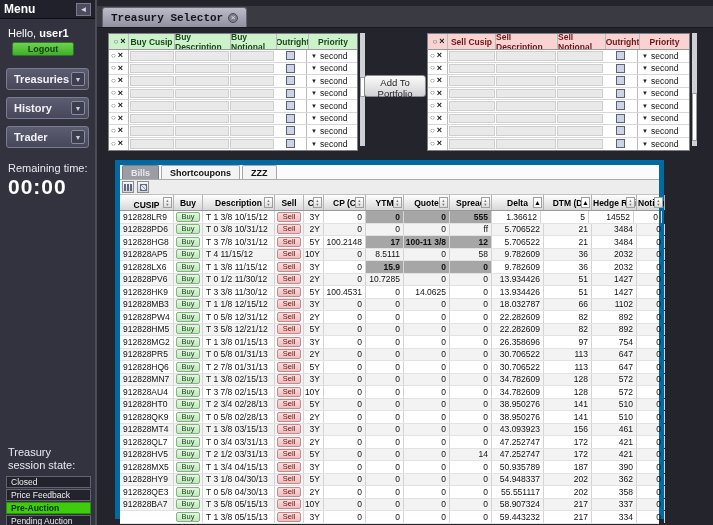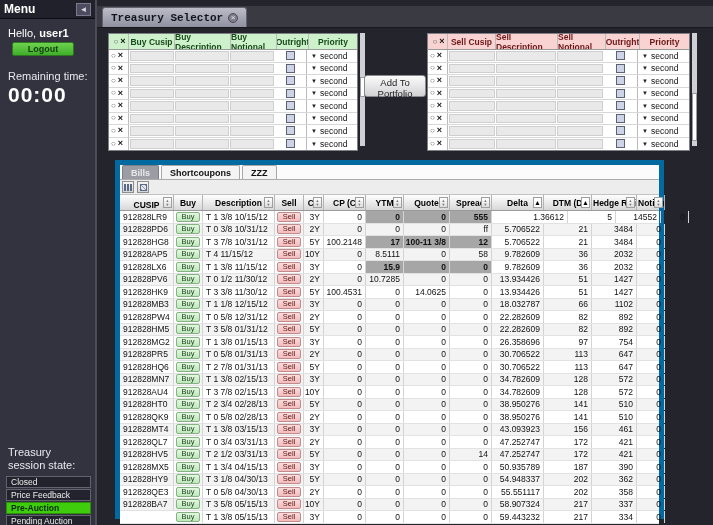--- a/index.html
+++ b/index.html
@@ -121,20 +121,34 @@
   <div class="sidebar">
     <div class="menu-header">
       <span class="menu-title">Menu</span>
       <span class="collapse-btn">◄</span>
     </div>
     <div class="greeting">
       <span>Hello,</span>
       <b>user1</b>
     </div>
     <span class="logout-btn">Logout</span>
+    <div class="nav">
+      <div class="nav-item">
+        <span class="nav-label">Treasuries</span>
+        <span class="nav-arrow">▼</span>
+      </div>
+      <div class="nav-item">
+        <span class="nav-label">History</span>
+        <span class="nav-arrow">▼</span>
+      </div>
+      <div class="nav-item">
+        <span class="nav-label">Trader</span>
+        <span class="nav-arrow">▼</span>
+      </div>
+    </div>
     <div class="remaining-label">Remaining time:</div>
     <div class="timer">00:00</div>
     <div class="session-label">Treasury session state:</div>
     <div class="session-list" id="session-list">
         <div class="session-item">Closed</div>
         <div class="session-item">Price Feedback</div>
         <div class="session-item active">Pre-Auction</div>
         <div class="session-item">Pending Auction</div>
       </div>
   </div>
@@ -548,21 +562,21 @@
             </div>
             <div class="gc" style="width: 72px;">T 1 3/8 10/15/12</div>
             <div class="gc btncell" style="width: 29px;">
               <button class="gbtn sell">Sell</button>
             </div>
             <div class="gc num" style="width: 20px;">3Y</div>
             <div class="gc num" style="width: 42px;">0</div>
             <div class="gc num hl" style="width: 38px;">0</div>
             <div class="gc num hl" style="width: 46px;">0</div>
             <div class="gc num hl" style="width: 42px;">555</div>
-            <div class="gc num" style="width: 76px;">1.36612</div>
+            <div class="gc num" style="width: 49px;">1.36612</div>
             <div class="gc num" style="width: 48px;">5</div>
             <div class="gc num" style="width: 45px;">14552</div>
             <div class="gc num" style="width: 28px;">0</div>
           </div>
           <div class="grid-row alt">
             <div class="gc" style="width: 54px;">912828PD6</div>
             <div class="gc btncell" style="width: 29px;">
               <button class="gbtn buy">Buy</button>
             </div>
             <div class="gc" style="width: 72px;">T 0 3/8 10/31/12</div>
@@ -710,21 +724,21 @@
             <div class="gc num" style="width: 52px;">22.282609</div>
             <div class="gc num" style="width: 48px;">82</div>
             <div class="gc num" style="width: 45px;">892</div>
             <div class="gc num" style="width: 28px;">0</div>
           </div>
           <div class="grid-row alt">
             <div class="gc" style="width: 54px;">912828HM5</div>
             <div class="gc btncell" style="width: 29px;">
               <button class="gbtn buy">Buy</button>
             </div>
-            <div class="gc" style="width: 72px;">T 3 5/8 01/31/12</div>
+            <div class="gc" style="width: 72px;">T 3 5/8 12/21/12</div>
             <div class="gc btncell" style="width: 29px;">
               <button class="gbtn sell">Sell</button>
             </div>
             <div class="gc num" style="width: 20px;">5Y</div>
             <div class="gc num" style="width: 42px;">0</div>
             <div class="gc num" style="width: 38px;">0</div>
             <div class="gc num" style="width: 46px;">0</div>
             <div class="gc num" style="width: 42px;">0</div>
             <div class="gc num" style="width: 52px;">22.282609</div>
             <div class="gc num" style="width: 48px;">82</div>

